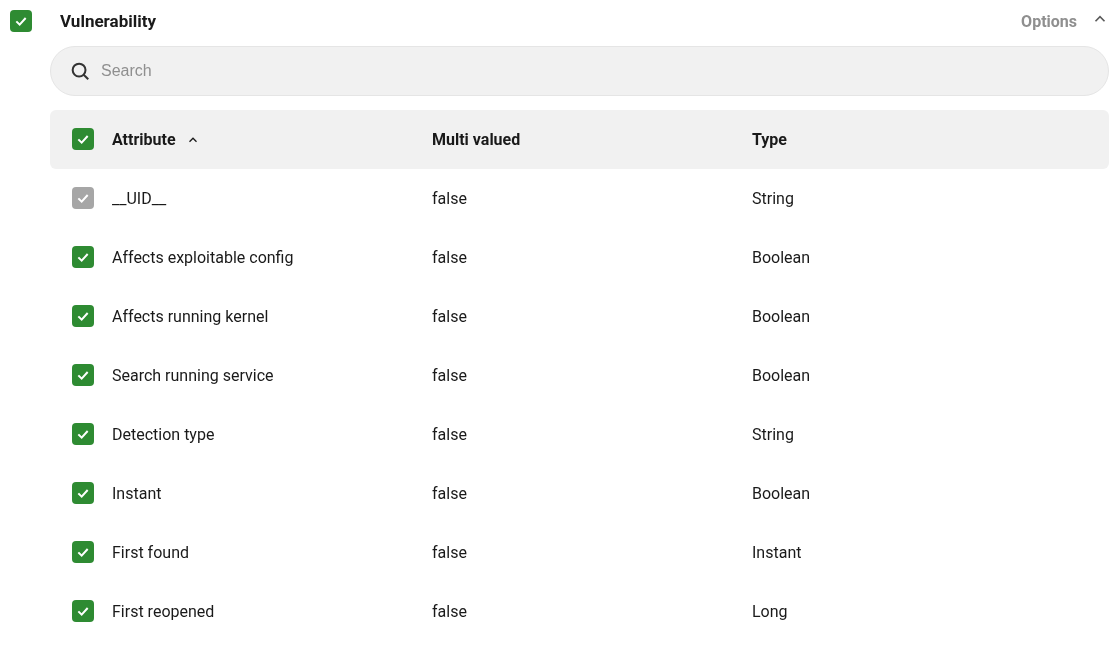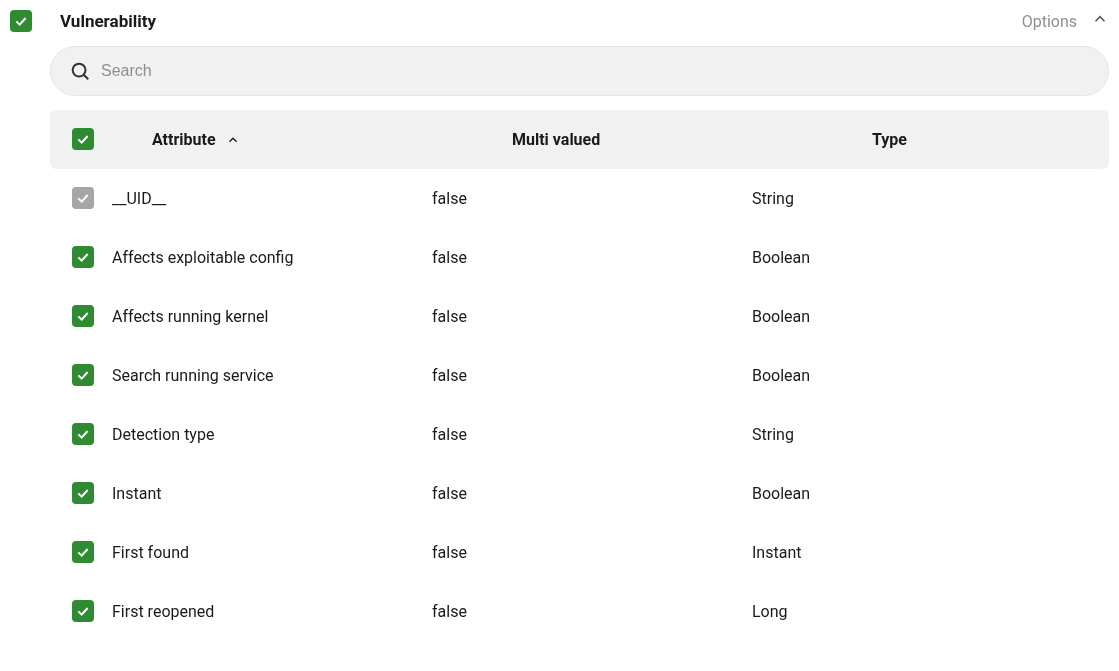--- a/index.html
+++ b/index.html
@@ -28,21 +28,21 @@
       gap: 28px;
     }
     .header-right {
       display: flex;
       align-items: center;
       gap: 14px;
     }
     .options-text {
       color: #8f8f8f;
       font-size: 16px;
-      font-weight: 400;
+      font-weight: 700;
     }
     .title-text {
       font-size: 17px;
       font-weight: 700;
       color: #1a1a1a;
     }
     .checkbox {
       width: 22px;
       height: 22px;
       border-radius: 4px;
@@ -108,21 +108,20 @@
     }
     .thead {
       background: #f1f1f1;
       border-radius: 6px;
       display: flex;
       align-items: center;
       padding: 18px 22px;
       font-weight: 700;
       font-size: 16px;
       color: #1a1a1a;
-      gap: 40px;
     }
     .col-check {
       width: 40px;
       flex-shrink: 0;
     }
     .col-attr {
       flex: 0 0 320px;
       display: flex;
       align-items: center;
       gap: 10px;

